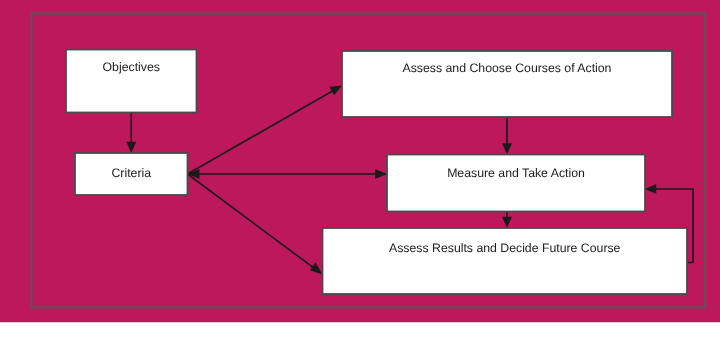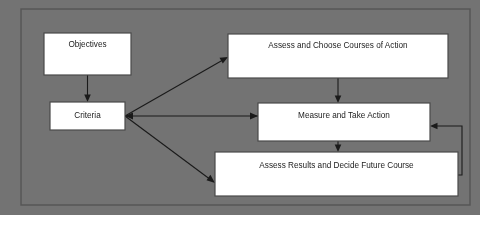--- a/index.html
+++ b/index.html
@@ -10,21 +10,21 @@
   body {
     width: 480px;
     height: 215px;
     overflow: hidden;
     font-family: "Liberation Sans", sans-serif;
   }
   #diagram-root {
     position: relative;
     width: 480px;
     height: 215px;
-    background: #737373;
+    background: #be185d;
   }
   svg#flowchart {
     display: block;
     width: 480px;
     height: 215px;
   }
   .node-box {
     fill: #ffffff;
     stroke: #4a4a4a;
     stroke-width: 1.2;

